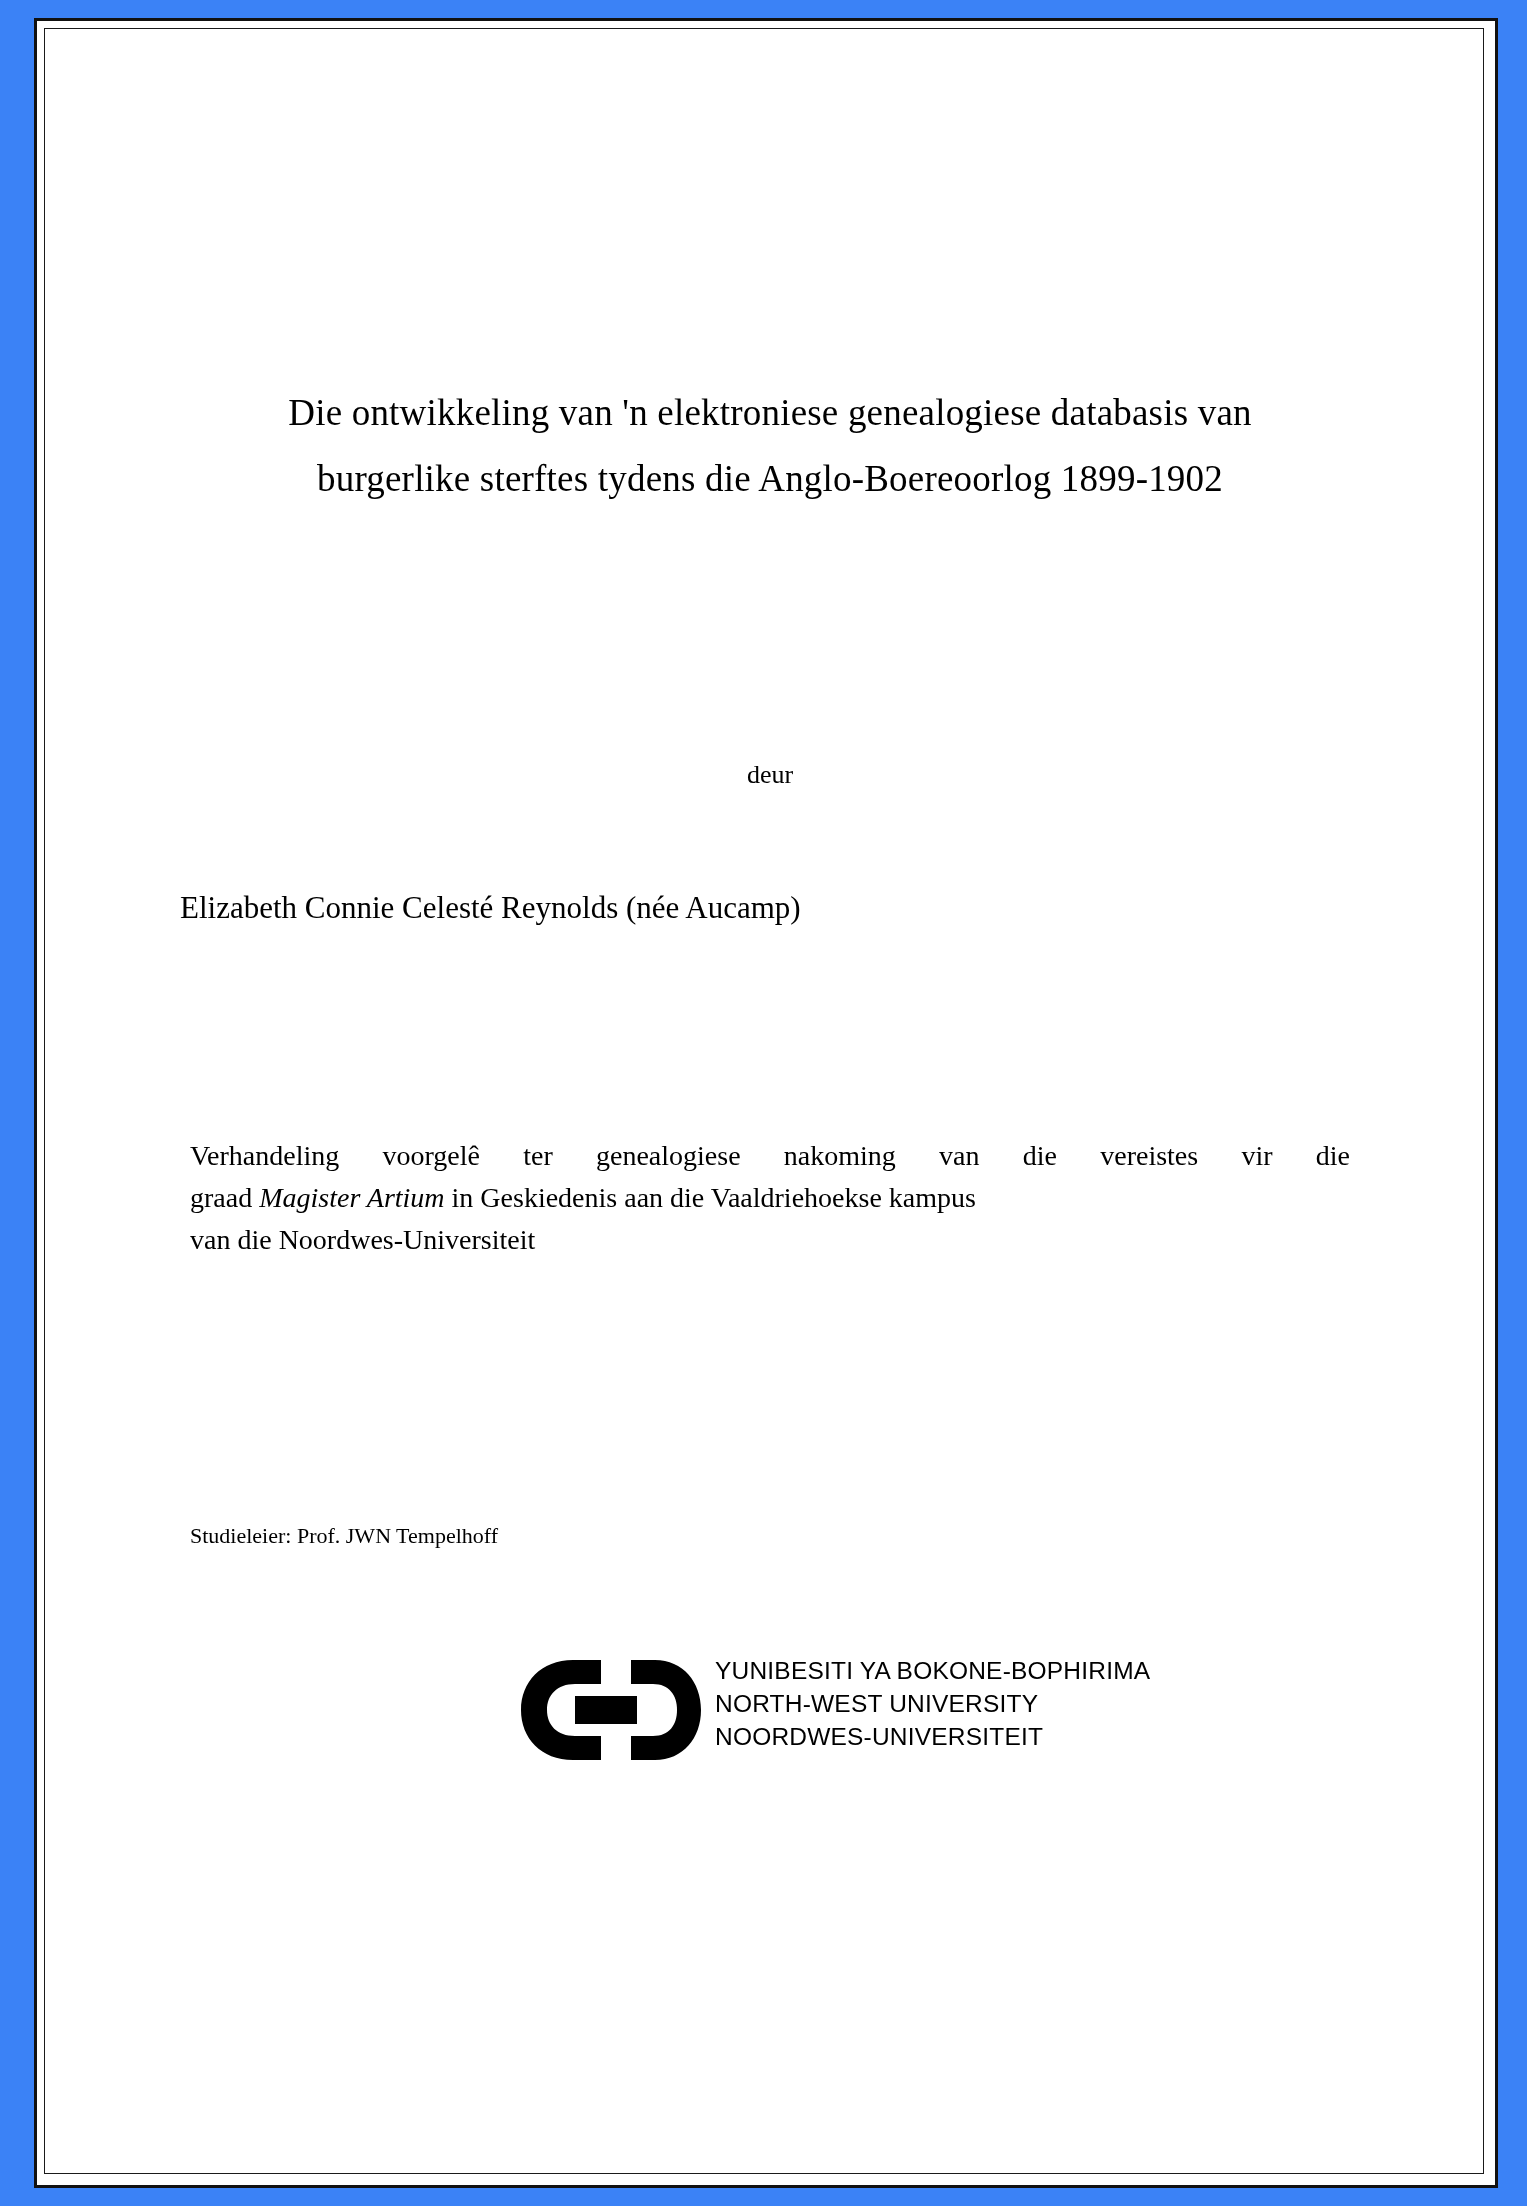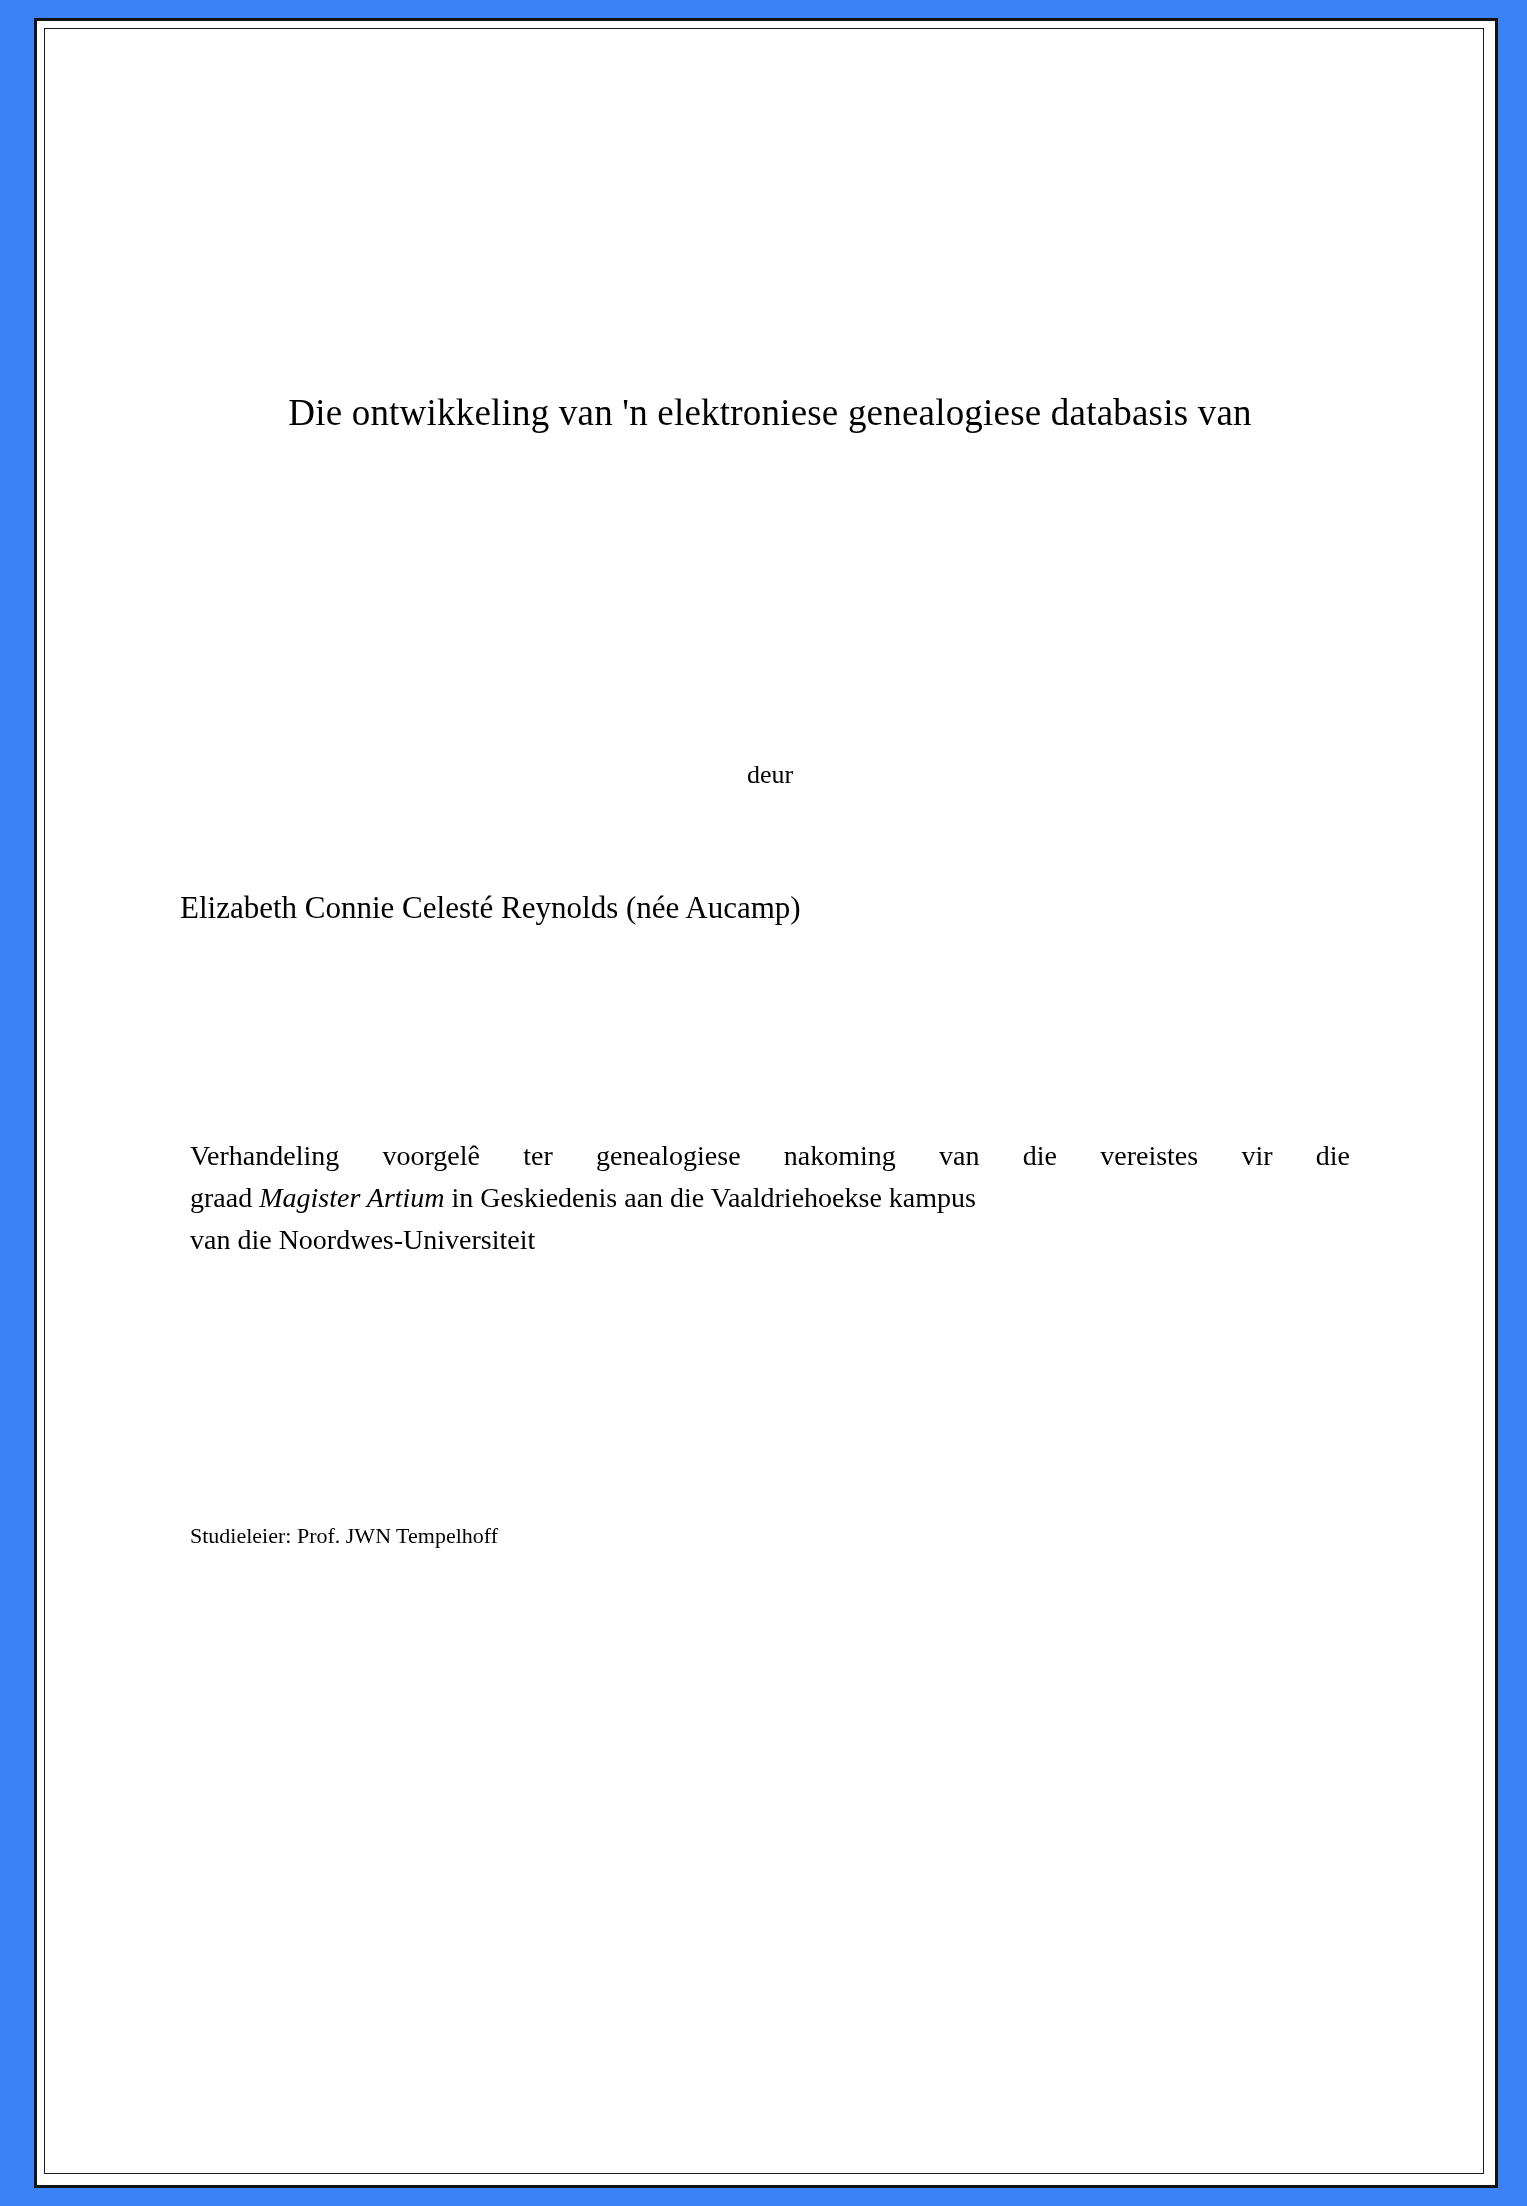--- a/index.html
+++ b/index.html
@@ -141,31 +141,46 @@
 <body>
 
 <div class="page">
   <div class="scan-frame-outer"></div>
   <div class="scan-frame-inner"></div>
 
   <div class="content">
 
     <div class="title-block">
       <div class="title-line">Die ontwikkeling van 'n elektroniese genealogiese databasis van</div>
+      <div class="title-line">burgerlike sterftes tydens die Anglo-Boereoorlog 1899-1902</div>
     </div>
 
     <div class="deur">deur</div>
 
     <div class="author">Elizabeth Connie Celesté Reynolds (née Aucamp)</div>
 
     <div class="statement">
       <div class="just">Verhandeling voorgelê ter genealogiese nakoming van die vereistes vir die</div>
       <div class="left"><span>graad </span><em>Magister Artium</em><span> in Geskiedenis aan die Vaaldriehoekse kampus</span></div>
       <div class="left">van die Noordwes-Universiteit</div>
     </div>
 
     <div class="supervisor">
       <div>Studieleier: Prof. JWN Tempelhoff</div>
     </div>
 
+    <div class="logo-wrap">
+      <div class="logo-mark">
+        <svg width="190" height="112" viewBox="0 0 190 112" xmlns="http://www.w3.org/2000/svg">
+          <path d="M58 6 C26 6 6 28 6 56 C6 84 26 106 58 106 L86 106 L86 82 L60 82 C42 82 32 71 32 56 C32 41 42 30 60 30 L86 30 L86 6 Z" fill="#000000"></path>
+          <rect x="60" y="42" width="62" height="28" fill="#000000"></rect>
+          <path d="M116 6 L140 6 C168 6 186 28 186 56 C186 84 168 106 140 106 L116 106 L116 82 L138 82 C154 82 162 71 162 56 C162 41 154 30 138 30 L116 30 Z" fill="#000000"></path>
+        </svg>
+      </div>
+      <div class="logo-text">
+        <div>YUNIBESITI YA BOKONE-BOPHIRIMA</div>
+        <div>NORTH-WEST UNIVERSITY</div>
+        <div>NOORDWES-UNIVERSITEIT</div>
+      </div>
+    </div>
 
   </div>
 </div>
 
 </body></html>

